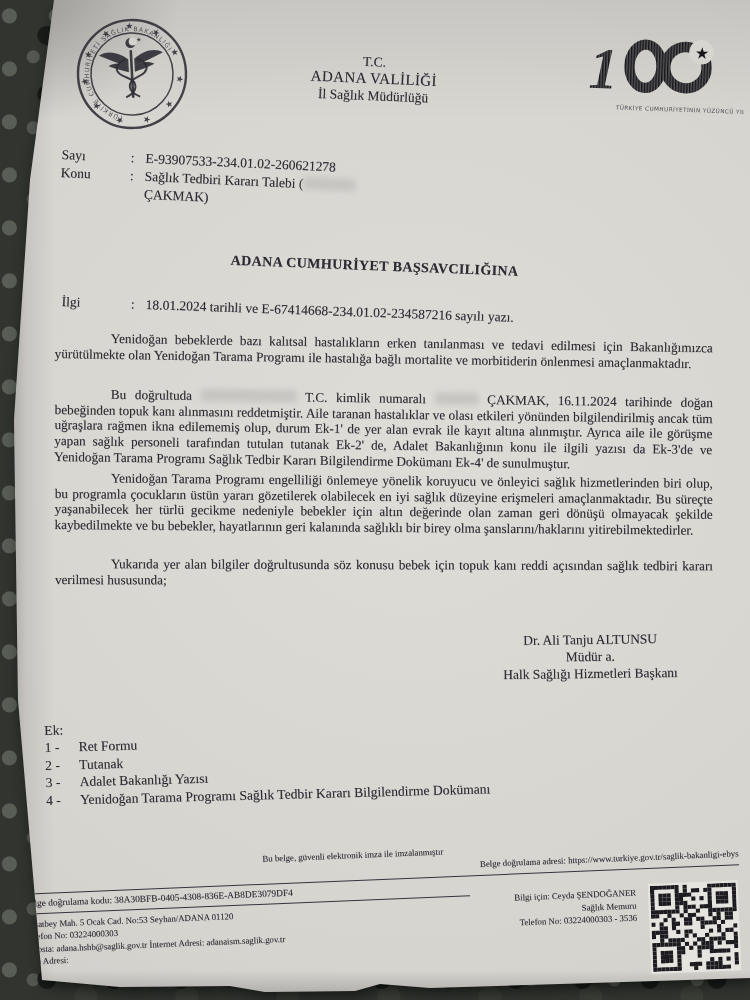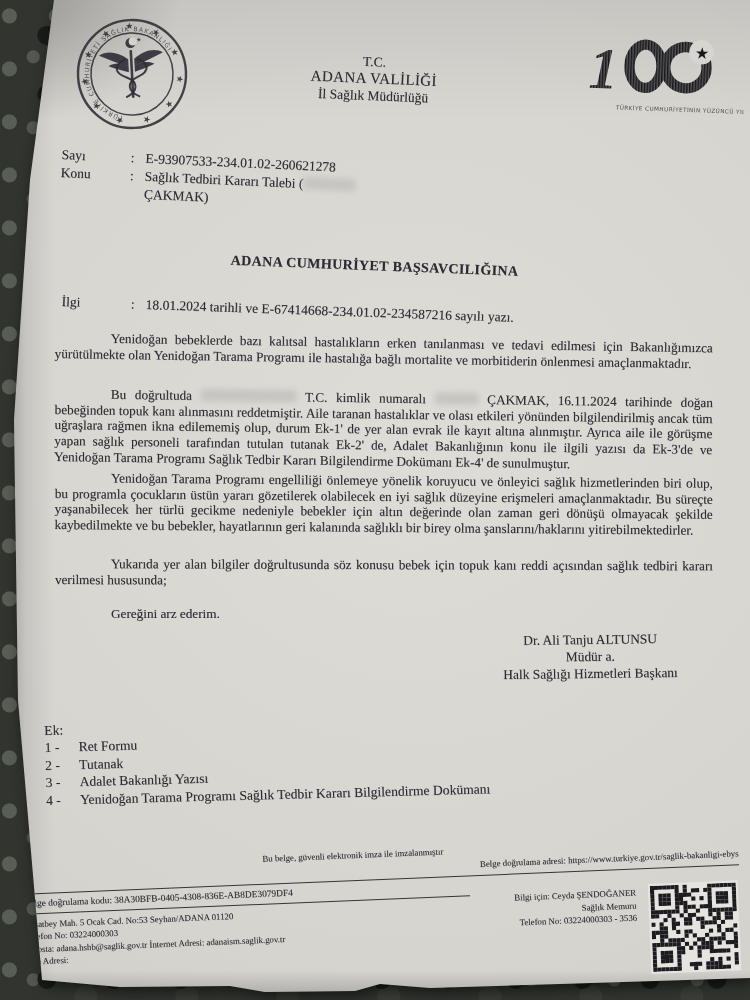--- a/index.html
+++ b/index.html
@@ -167,21 +167,20 @@
       <p class="blk para p1">Yenidoğan bebeklerde bazı kalıtsal hastalıkların erken tanılanması ve tedavi edilmesi için Bakanlığımızca yürütülmekte olan Yenidoğan Tarama Programı ile hastalığa bağlı mortalite ve morbitiderin önlenmesi amaçlanmaktadır.</p>
       <p class="blk para p2">
         <span>Bu doğrultuda</span>
         <span class="redact r1"></span>
         <span>T.C. kimlik numaralı</span>
         <span class="redact r2"></span>
         <span>ÇAKMAK, 16.11.2024 tarihinde doğan bebeğinden topuk kanı alınmasını reddetmiştir. Aile taranan hastalıklar ve olası etkileri yönünden bilgilendirilmiş ancak tüm uğraşlara rağmen ikna edilememiş olup, durum Ek-1' de yer alan evrak ile kayıt altına alınmıştır. Ayrıca aile ile görüşme yapan sağlık personeli tarafından tutulan tutanak Ek-2' de, Adalet Bakanlığının konu ile ilgili yazısı da Ek-3'de ve Yenidoğan Tarama Programı Sağlık Tedbir Kararı Bilgilendirme Dokümanı Ek-4' de sunulmuştur.</span>
       </p>
       <p class="blk para p3">Yenidoğan Tarama Programı engelliliği önlemeye yönelik koruyucu ve önleyici sağlık hizmetlerinden biri olup, bu programla çocukların üstün yararı gözetilerek olabilecek en iyi sağlık düzeyine erişmeleri amaçlanmaktadır. Bu süreçte yaşanabilecek her türlü gecikme nedeniyle bebekler için altın değerinde olan zaman geri dönüşü olmayacak şekilde kaybedilmekte ve bu bebekler, hayatlarının geri kalanında sağlıklı bir birey olma şanslarını/haklarını yitirebilmektedirler.</p>
       <p class="blk para p4">Yukarıda yer alan bilgiler doğrultusunda söz konusu bebek için topuk kanı reddi açısından sağlık tedbiri kararı verilmesi hususunda;</p>
-      <p class="blk para closing">Gereğini arz ederim.</p>
 
       <div class="blk sig">
         <div>Dr. Ali Tanju ALTUNSU</div>
         <div>Müdür a.</div>
         <div>Halk Sağlığı Hizmetleri Başkanı</div>
       </div>
 
       <div class="blk ek">
         <div>Ek:</div>
         <div><span class="num">1 -</span><span>Ret Formu</span></div>

